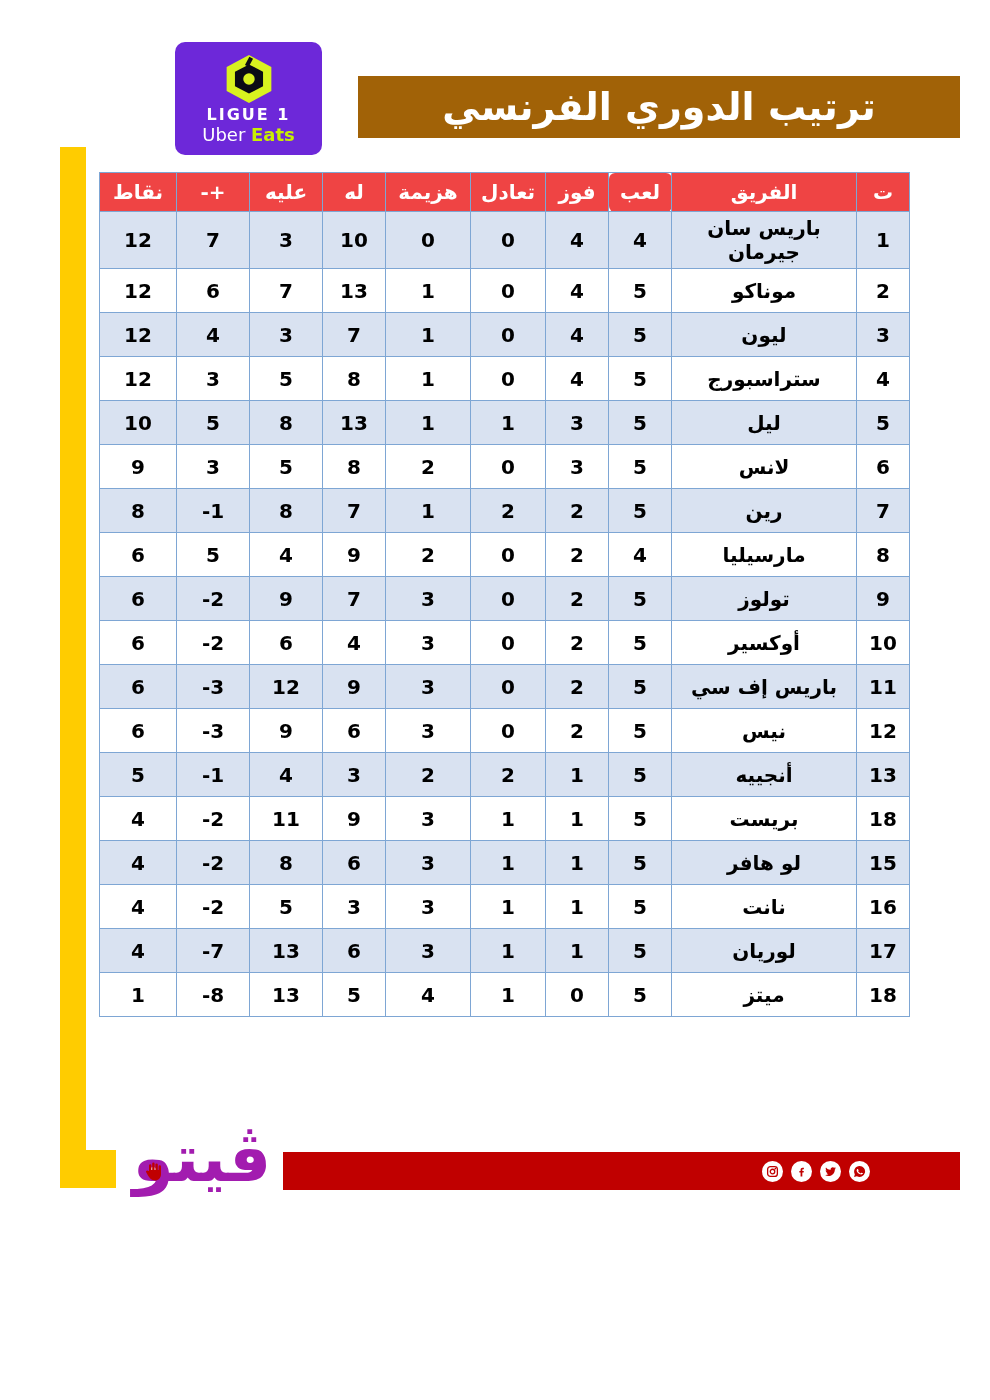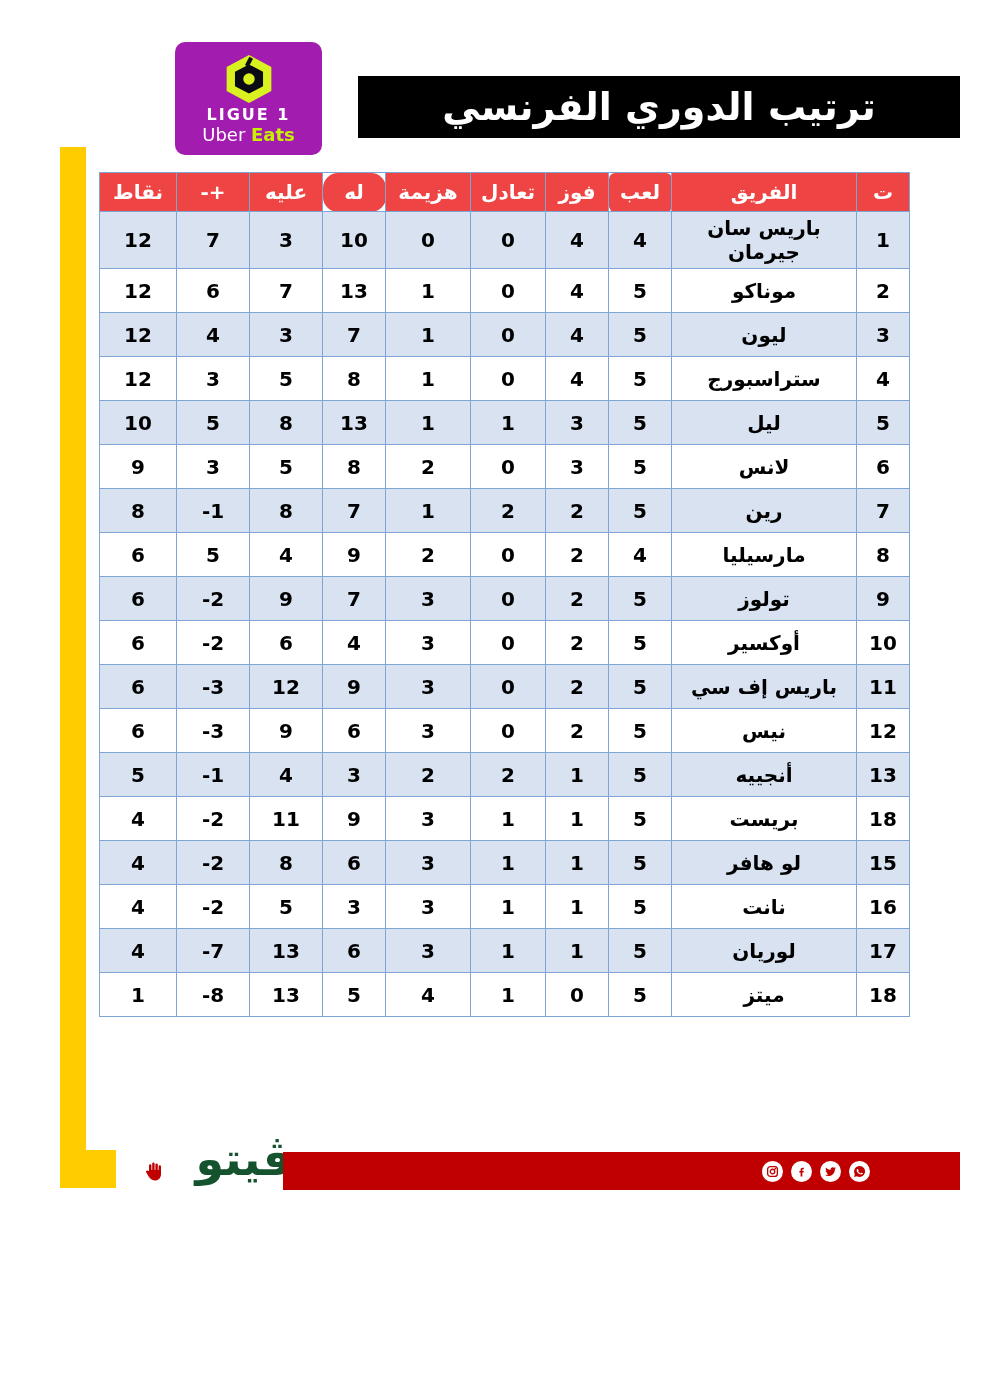--- a/index.html
+++ b/index.html
@@ -5,58 +5,58 @@
   html,body{margin:0;padding:0;background:#ffffff;}
   .canvas{
     position:relative;width:990px;height:1400px;background:#ffffff;overflow:hidden;
     font-family:"DejaVu Sans","Liberation Sans",sans-serif;
   }
   
   .yellow-bar{position:absolute;left:60px;top:147px;width:26px;height:1041px;background:#FFCC00;}
   .yellow-foot{position:absolute;left:60px;top:1150px;width:56px;height:38px;background:#FFCC00;}
   
   .logo-card{
-    position:absolute;left:175px;top:42px;width:147px;height:113px;background:#a21caf;
+    position:absolute;left:175px;top:42px;width:147px;height:113px;background:#6d28d9;
     border-radius:10px;display:flex;flex-direction:column;align-items:center;justify-content:center;gap:2px;
   }
   .logo-hex{width:52px;height:52px;display:block;}
   .logo-league{color:#ffffff;font-weight:bold;font-size:16px;letter-spacing:2px;line-height:1;}
   .logo-sponsor{font-size:18px;line-height:1.1;color:#ffffff;}
   .logo-sponsor .accent{color:#c8f000;font-weight:bold;}
   
   .title-banner{
-    position:absolute;left:358px;top:76px;width:602px;height:62px;background:#000000;
+    position:absolute;left:358px;top:76px;width:602px;height:62px;background:#a16207;
     color:#ffffff;font-weight:bold;font-size:38px;line-height:62px;text-align:center;direction:rtl;
   }
   
   .table-wrap{position:absolute;left:150px;top:172px;width:760px;direction:rtl;}
   table.standings{border-collapse:collapse;width:760px;table-layout:fixed;}
   .standings th,.standings td{
     border:1px solid #7EA6D4;text-align:center;vertical-align:middle;
     padding:4px 2px;font-weight:bold;
   }
   .standings thead th{background:#ef4444;color:#ffffff;font-size:20px;height:30px;}
   .standings tbody td{font-size:20px;color:#000000;height:35px;}
   .standings tbody tr:nth-child(odd){background:#D9E2F1;}
   .standings tbody tr:nth-child(even){background:#ffffff;}
   .standings thead th:nth-child(1){width:48px;}
   .standings thead th:nth-child(2){width:180px;}
   .standings thead th:nth-child(3){width:58px;border-radius:6px;}
   .standings thead th:nth-child(4){width:58px;}
   .standings thead th:nth-child(5){width:70px;}
   .standings thead th:nth-child(6){width:80px;}
-  .standings thead th:nth-child(7){width:58px;border-radius:15px;}
+  .standings thead th:nth-child(7){width:58px;}
   .standings thead th:nth-child(8){width:68px;}
   .standings thead th:nth-child(9){width:68px;}
   .standings thead th:nth-child(10){width:72px;}
   .cell-num{direction:ltr;unicode-bidi:isolate;}
   
   .veto-logo{
     position:absolute;left:112px;top:1104px;width:180px;height:110px;
-    direction:rtl;text-align:right;color:#14532d;font-weight:900;font-size:46px;line-height:110px;
+    direction:rtl;text-align:center;color:#a21caf;font-weight:900;font-size:66px;line-height:110px;
   }
   .veto-hand{position:absolute;left:142px;top:1160px;width:24px;height:24px;}
   .footer-banner{
     position:absolute;left:283px;top:1152px;width:677px;height:38px;background:#C00000;
     display:flex;align-items:center;justify-content:flex-end;
   }
   .social{display:flex;gap:8px;margin-right:90px;}
   .social-circle{
     width:21px;height:21px;border-radius:50%;background:#ffffff;
     display:flex;align-items:center;justify-content:center;

